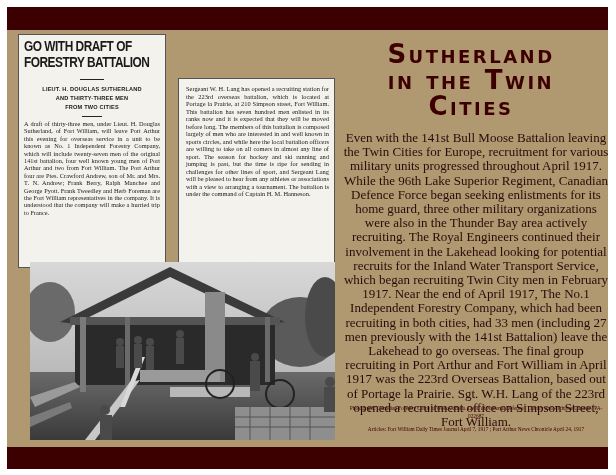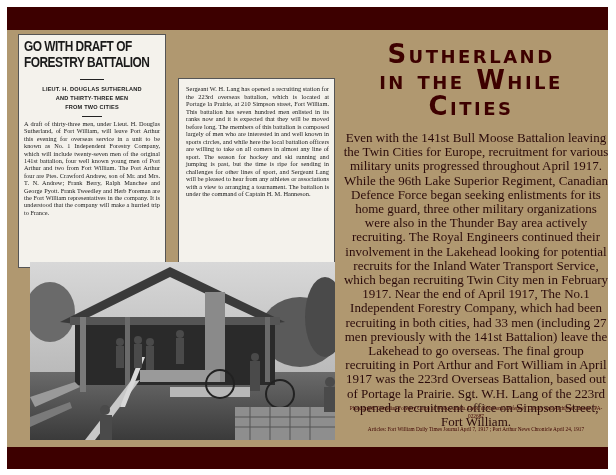--- a/index.html
+++ b/index.html
@@ -115,21 +115,21 @@
           <rect x="294" y="125" width="11" height="25"></rect>
       </g>
 
       <polygon points="0,135 45,120 50,125 5,145" fill="#9a9a9a"></polygon>
       <polygon points="0,155 40,140 42,146 0,165" fill="#7a7a7a"></polygon>
     </svg>
   </div>
 
   <div class="title">
     <div>Sutherland</div>
-    <div>in the While</div>
+    <div>in the Twin</div>
     <div>Cities</div>
   </div>
 
   <div class="body-text">Even with the 141st Bull Moose Battalion leaving the Twin Cities for Europe, recruitment for various military units progressed throughout April 1917. While the 96th Lake Superior Regiment, Canadian Defence Force began seeking enlistments for its home guard, three other military organizations were also in the Thunder Bay area actively recruiting.  The Royal Engineers continued their involvement in the Lakehead looking for potential recruits for the Inland Water Transport Service, which began recruiting Twin City men in February 1917. Near the end of April 1917, The No.1 Independent Forestry Company, which had been recruiting in both cities, had 33 men (including 27 men previously with the 141st Battalion) leave the Lakehead to go overseas. The final group recruiting in Port Arthur and Fort William in April 1917 was the 223rd Overseas Battalion, based out of Portage la Prairie. Sgt. W.H. Lang of the 223rd opened a recruitment office on Simpson Street, Fort William.</div>
 
   <div class="credits">
     <p>Photograph: Canadian Forestry Corps at Work Canada. Dept. of National Defence / Library and Archives Canada / PA-022687</p>
     <p>Articles: Fort William Daily Times Journal April 7, 1917 ; Port Arthur News Chronicle April 24, 1917</p>
   </div>
 

